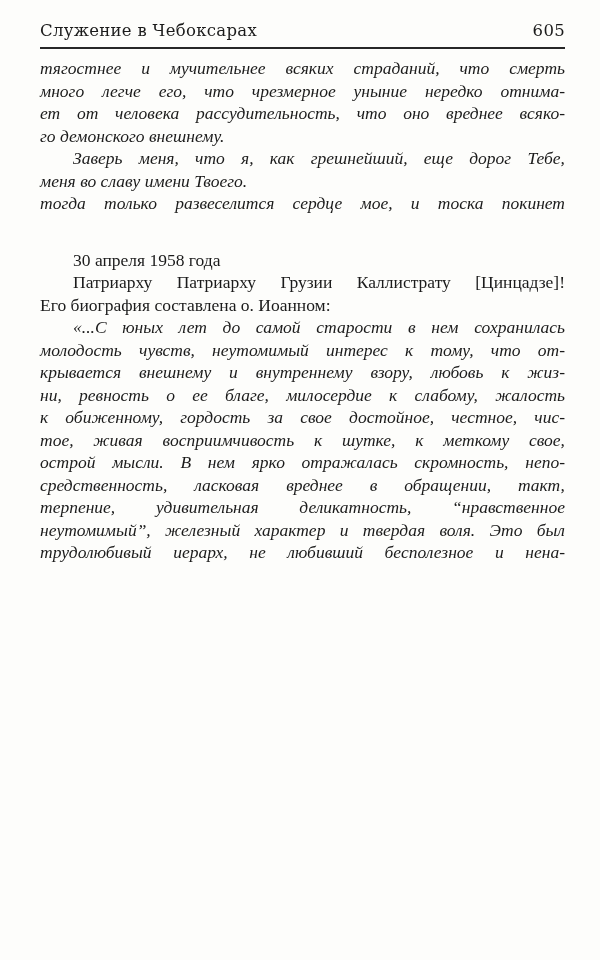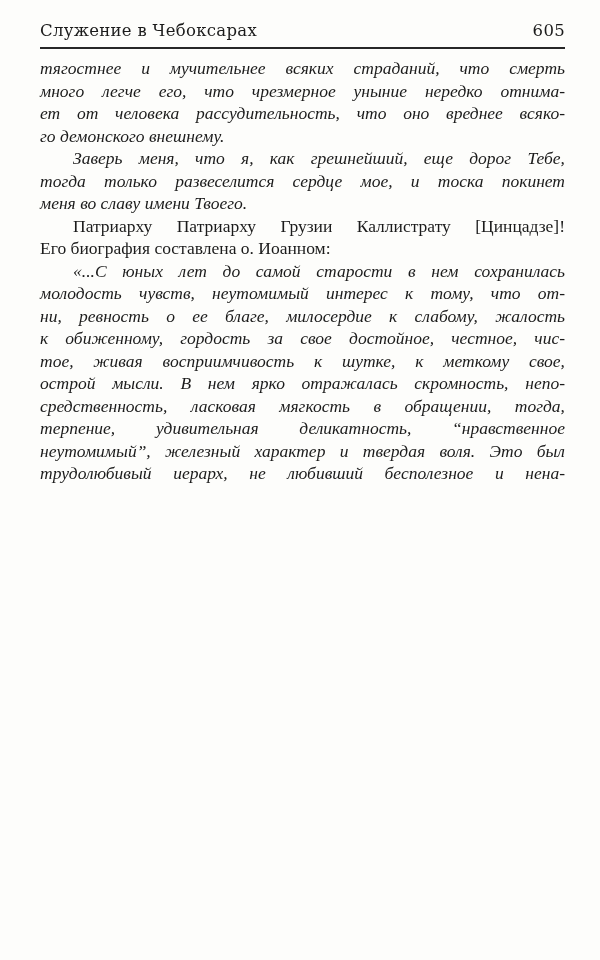--- a/index.html
+++ b/index.html
@@ -53,33 +53,37 @@
   </div>
   <div class="page-body">
       <div class="paragraph italic">
         <div class="line">тягостнее и мучительнее всяких страданий, что смерть</div>
         <div class="line">много легче его, что чрезмерное уныние нередко отнима-</div>
         <div class="line">ет от человека рассудительность, что оно вреднее всяко-</div>
         <div class="line last-line">го демонского внешнему.</div>
       </div>
       <div class="paragraph italic">
         <div class="line indent">Заверь меня, что я, как грешнейший, еще дорог Тебе,</div>
+        <div class="line last-line">меня во славу имени Твоего.</div>
         <div class="line">тогда только развеселится сердце мое, и тоска покинет</div>
-        <div class="line last-line">меня во славу имени Твоего.</div>
+      </div>
+      <div class="paragraph regular" style="margin-top: 34px;">
+        <div class="line indent last-line">30 апреля 1958 года</div>
       </div>
       <div class="paragraph regular">
         <div class="line indent">Патриарху Патриарху Грузии Каллистрату [Цинцадзе]!</div>
         <div class="line last-line">Его биография составлена о. Иоанном:</div>
       </div>
       <div class="paragraph italic">
         <div class="line indent">«...С юных лет до самой старости в нем сохранилась</div>
         <div class="line">молодость чувств, неутомимый интерес к тому, что от-</div>
+        <div class="line">крывается внешнему и внутреннему взору, любовь к жиз-</div>
         <div class="line">ни, ревность о ее благе, милосердие к слабому, жалость</div>
         <div class="line">к обиженному, гордость за свое достойное, честное, чис-</div>
         <div class="line">тое, живая восприимчивость к шутке, к меткому свое,</div>
         <div class="line">острой мысли. В нем ярко отражалась скромность, непо-</div>
-        <div class="line">средственность, ласковая мягкость в обращении, тогда,</div>
+        <div class="line">средственность, ласковая вреднее в обращении, такт,</div>
         <div class="line">терпение, удивительная деликатность, “нравственное</div>
         <div class="line">неутомимый”, железный характер и твердая воля. Это был</div>
         <div class="line">трудолюбивый иерарх, не любивший бесполезное и нена-</div>
       </div>
     </div>
 </div>
 
 </body></html>

